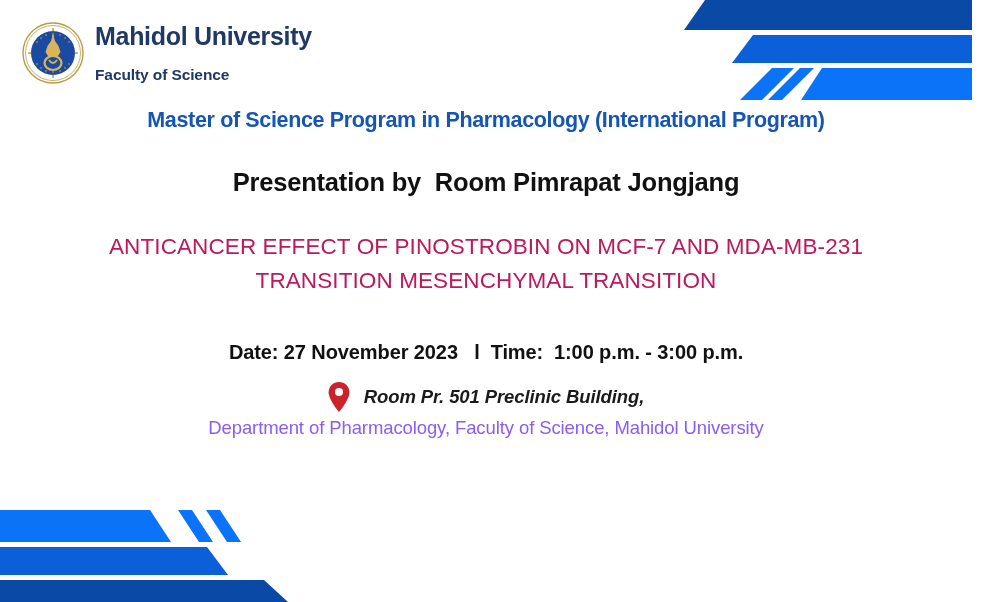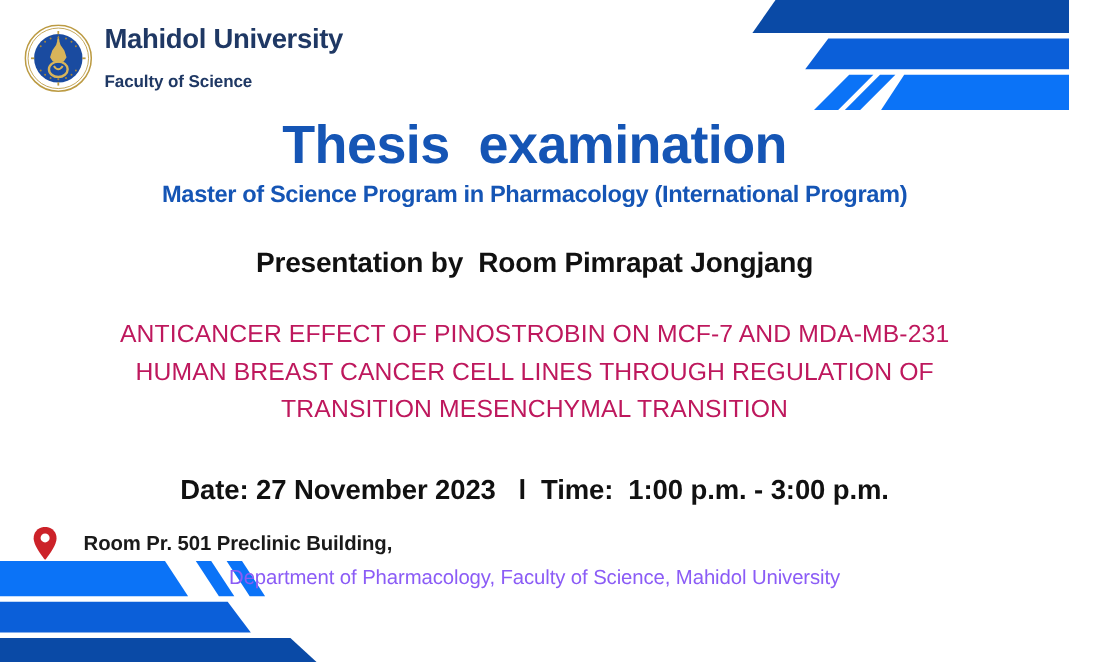--- a/index.html
+++ b/index.html
@@ -62,28 +62,28 @@
     letter-spacing:-0.2px; white-space:pre;
   }
   .thesis-title {
     margin-top:33px;
     font-size:22.5px; font-weight:400; color:#be185d;
     line-height:1.52; letter-spacing:0.1px;
   }
   .thesis-title div { white-space:pre; }
   .datetime {
     margin-top:43px;
-    font-size:25px; font-weight:700; color:#111111;
+    font-size:20px; font-weight:700; color:#111111;
     letter-spacing:-0.1px; white-space:pre;
   }
 
   
   .venue { margin-top:18px; }
   .venue-line1 {
-    display:flex; align-items:center; gap:24px;
+    display:flex; align-items:center; justify-content:center; gap:14px;font-style:italic;
   }
   .pin-icon { width:22px; height:30px; flex:0 0 22px; }
   .venue-room {
     font-size:18.5px; font-weight:700; color:#1a1a1a;
     letter-spacing:-0.1px; white-space:pre;
   }
   .venue-dept {
     margin-top:5px;
     font-size:18.5px; font-weight:400; color:#8b5cf6;
     letter-spacing:-0.1px; white-space:pre;
@@ -149,29 +149,27 @@
       </g>
     </svg>
     <div class="logo-text">
       <span class="logo-name">Mahidol University</span>
       <span class="logo-sub">Faculty of Science</span>
     </div>
   </div>
 
   <div class="content">
 
-    <h1 class="headline">Thesis  examination</h1>
 
     <div class="program">Master of Science Program in Pharmacology (International Program)</div>
 
     <div class="presenter">Presentation by  Room Pimrapat Jongjang</div>
 
     <div class="thesis-title">
       <div>ANTICANCER EFFECT OF PINOSTROBIN ON MCF-7 AND MDA-MB-231</div>
-      <div>HUMAN BREAST CANCER CELL LINES THROUGH REGULATION OF</div>
       <div>TRANSITION MESENCHYMAL TRANSITION</div>
     </div>
 
     <div class="datetime">Date: 27 November 2023   l  Time:  1:00 p.m. - 3:00 p.m.</div>
 
     <div class="venue">
       <div class="venue-line1">
         <svg class="pin-icon" viewBox="0 0 22 30" xmlns="http://www.w3.org/2000/svg">
           <path d="M11 0 C5 0 0.6 4.4 0.6 10.3 C0.6 18 11 30 11 30 C11 30 21.4 18 21.4 10.3 C21.4 4.4 17 0 11 0 Z" fill="#cc2229"></path>
           <circle cx="11" cy="10" r="4.1" fill="#ffffff"></circle>

